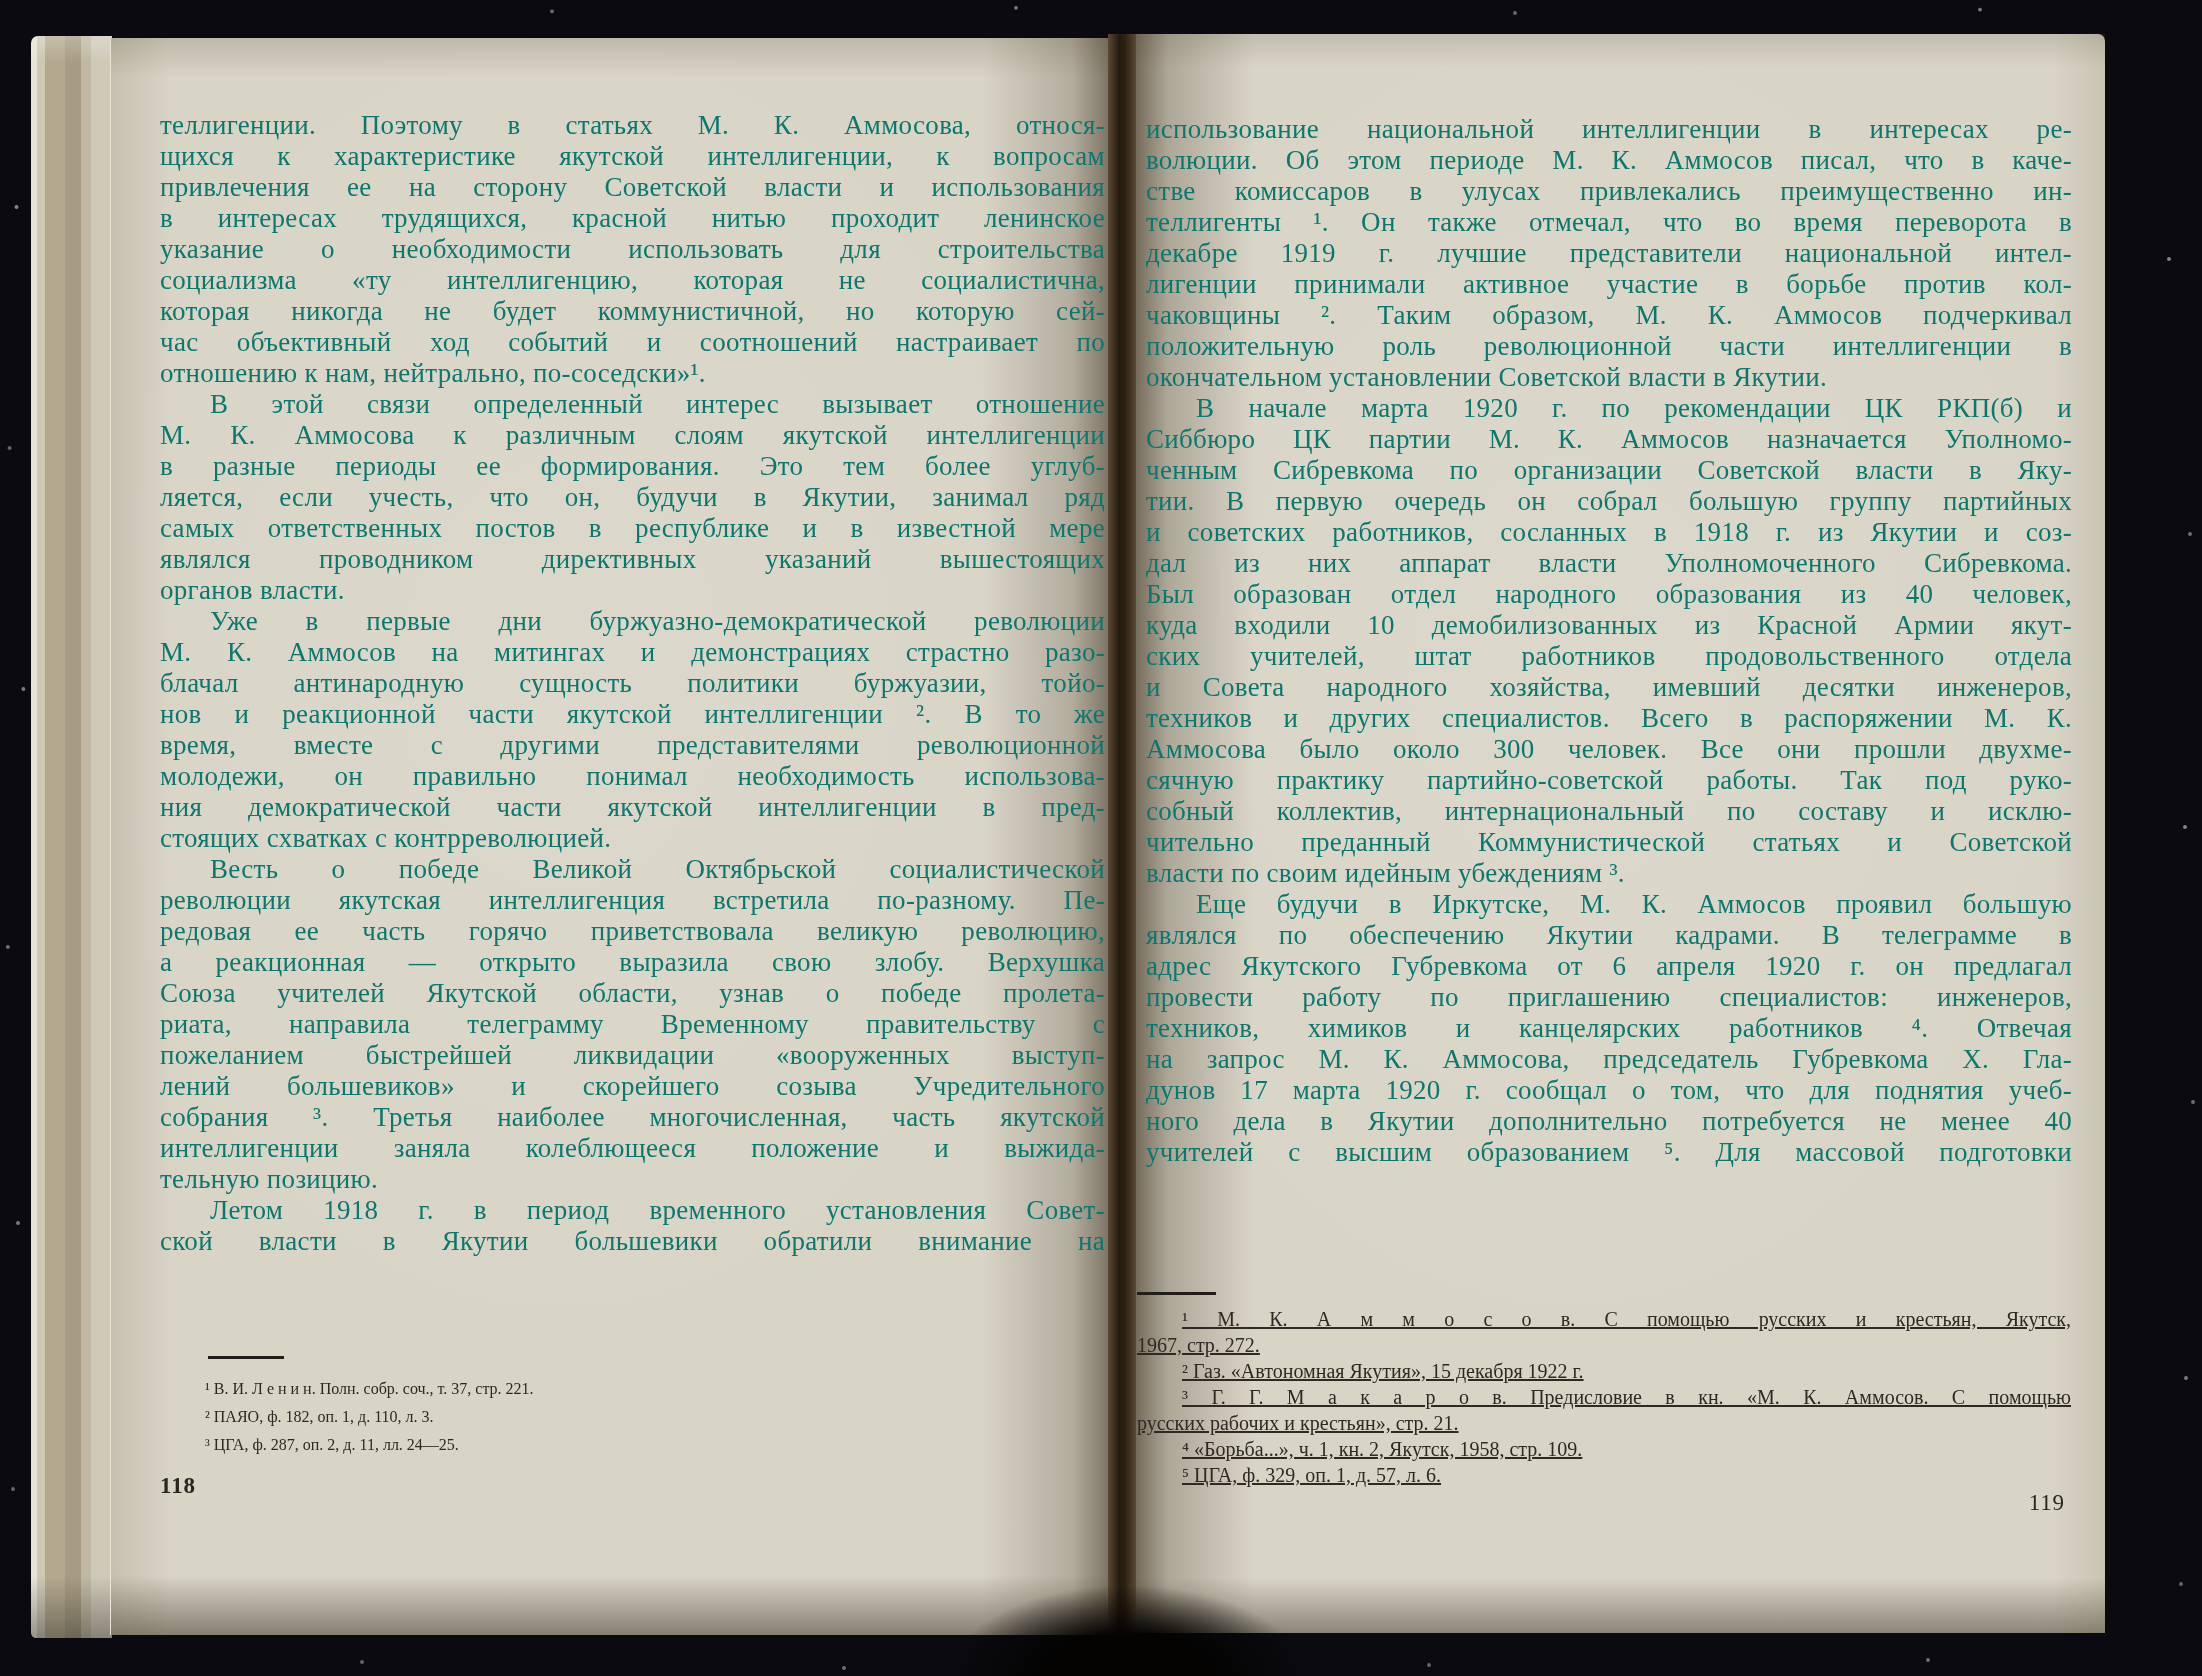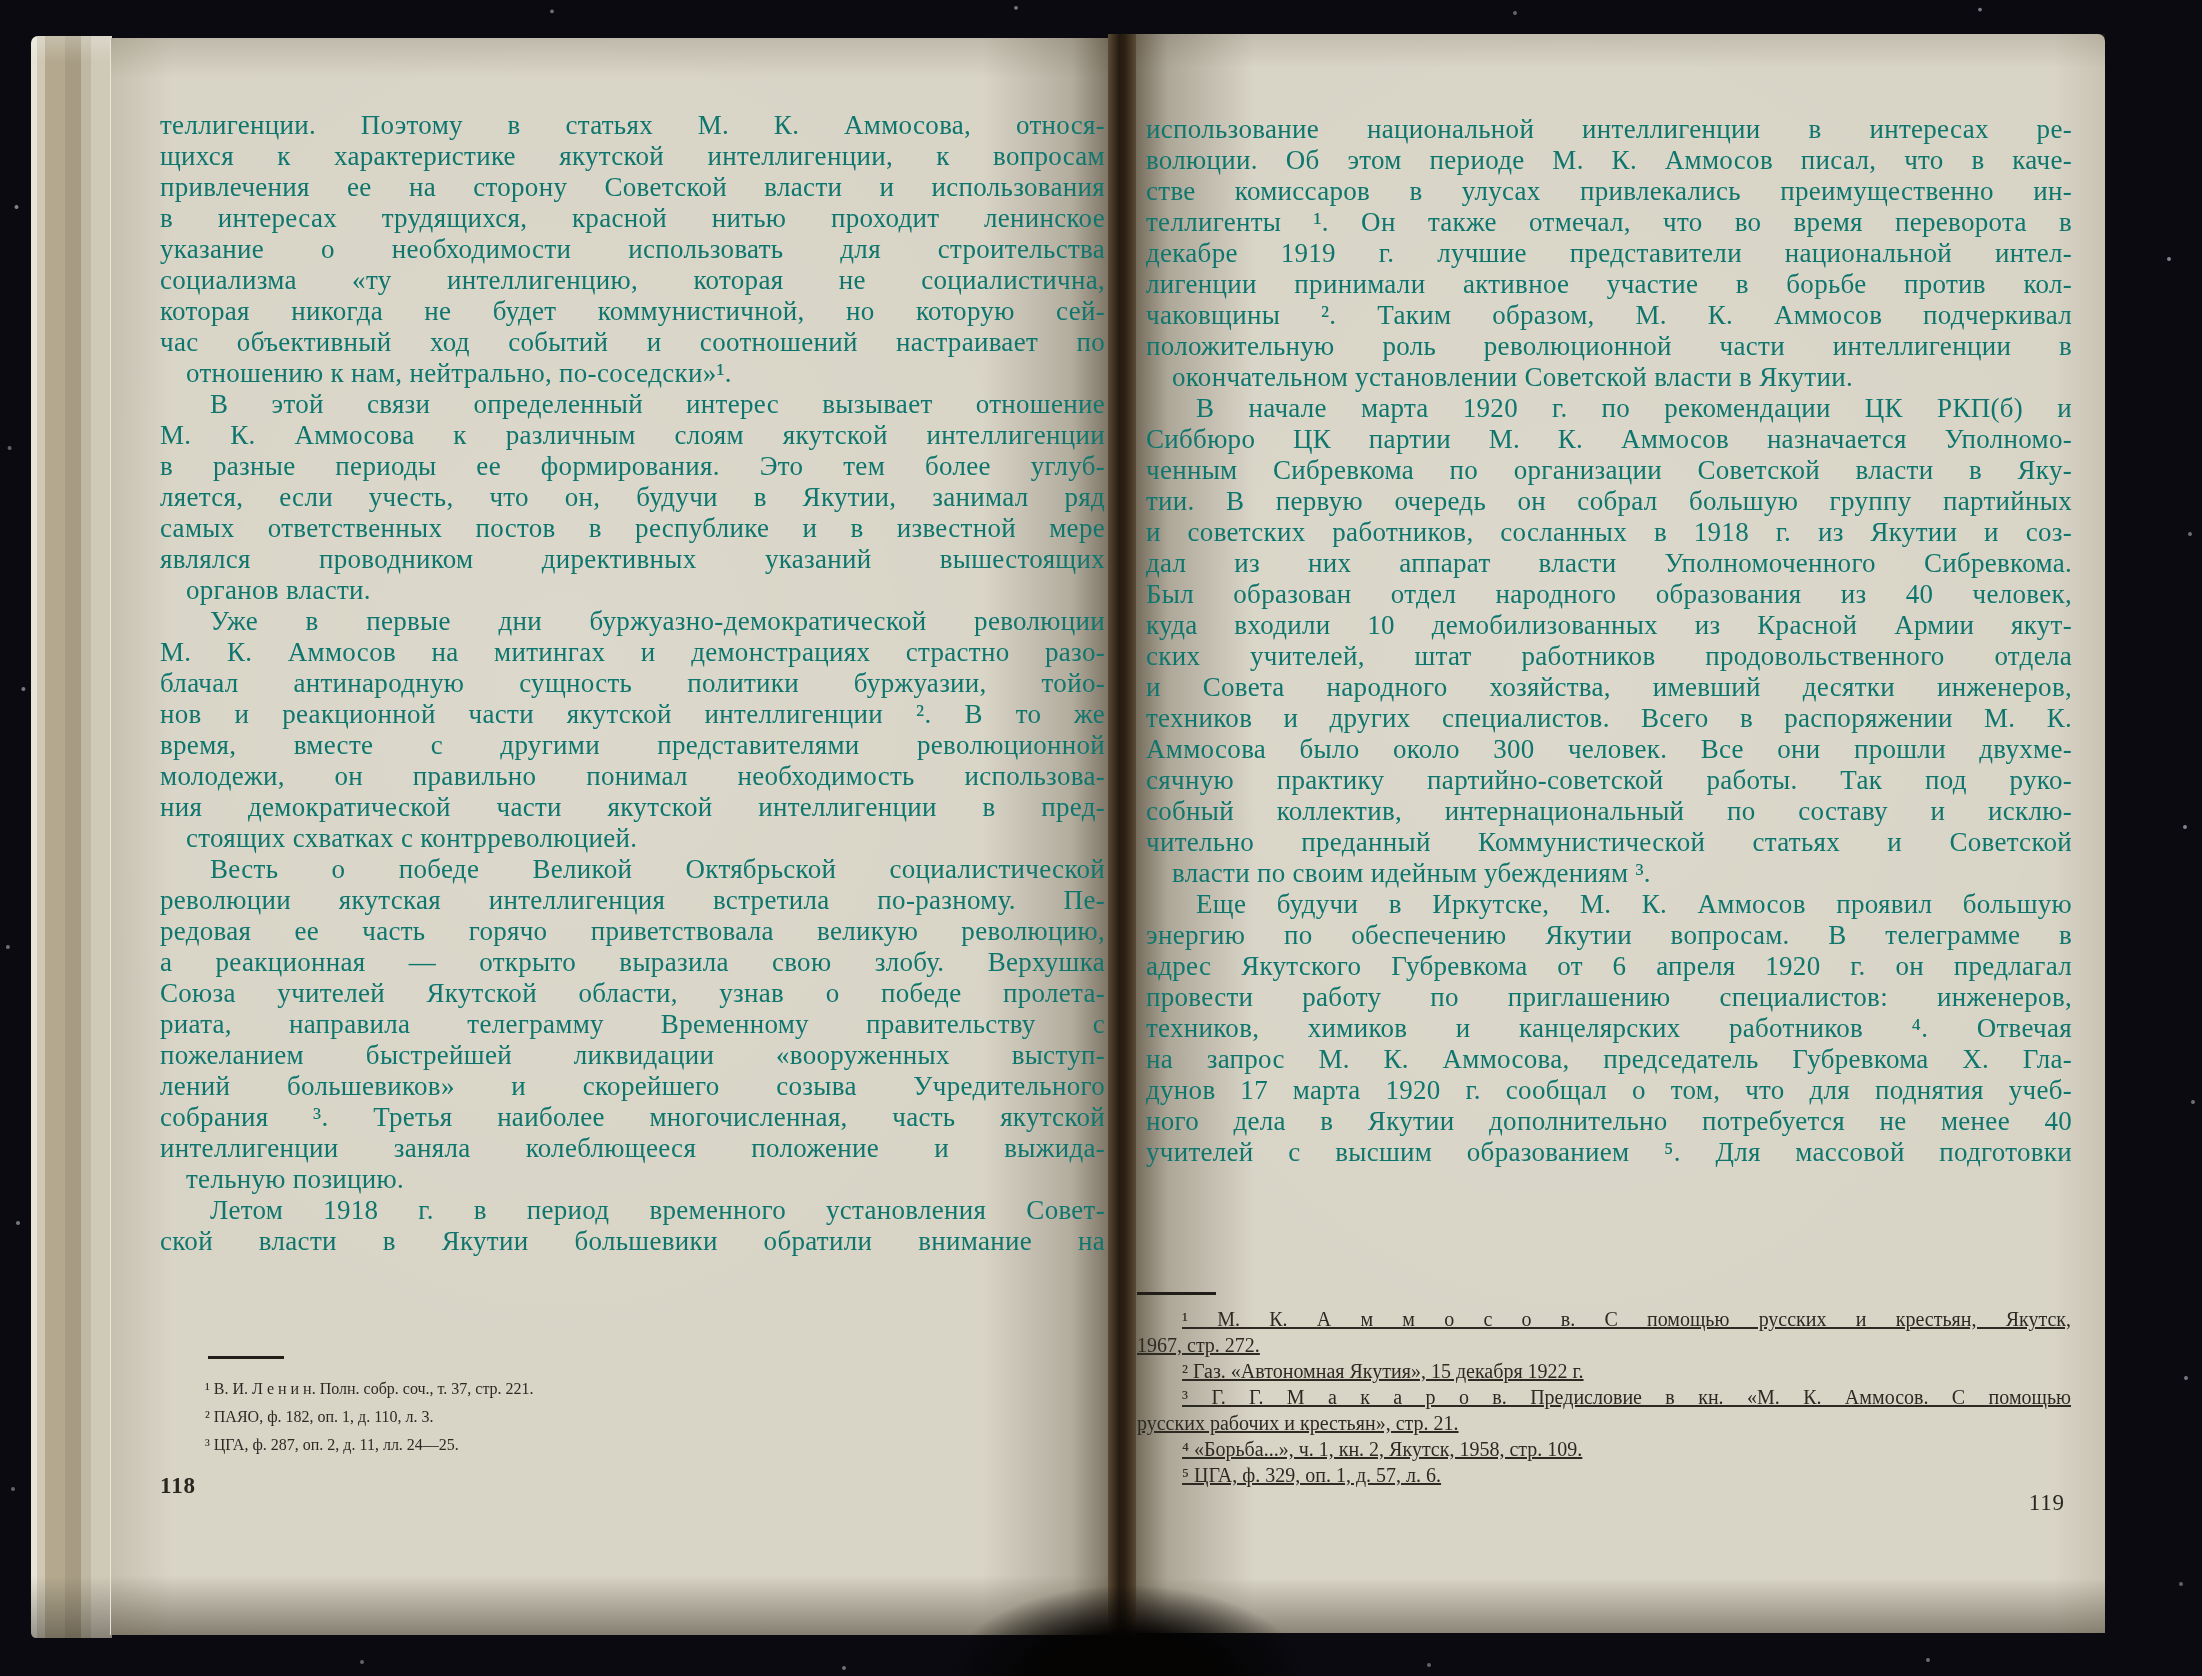--- a/index.html
+++ b/index.html
@@ -102,21 +102,21 @@
   }
   .text-left{left:160px;top:110px;width:945px;}
   .text-right{left:1146px;top:114px;width:926px;}
   .para{margin:0;}
   .line{
     text-align:justify;
     text-align-last:justify;
     height:31px;overflow:visible;
   }
   .line.indent{text-indent:50px;}
-  .line.end{text-align-last:left;margin-left:26px;}
+  .line.end{text-align-last:left;}
 
   .fn-rule{position:absolute;height:3.4px;background:#211e18;}
   .rule-left{left:208px;top:1356px;width:76px;}
   .rule-right{left:1137px;top:1292px;width:79px;}
 
   .footnotes{
     position:absolute;
     color:#2d2a24;
   }
   .fns-left{left:160px;top:1375px;width:945px;font-size:16px;line-height:28px;}
@@ -227,21 +227,21 @@
       <div class="line">и Совета народного хозяйства, имевший десятки инженеров,</div>
       <div class="line">техников и других специалистов. Всего в распоряжении М. К.</div>
       <div class="line">Аммосова было около 300 человек. Все они прошли двухме-</div>
       <div class="line">сячную практику партийно-советской работы. Так под руко-</div>
       <div class="line">собный коллектив, интернациональный по составу и исклю-</div>
       <div class="line">чительно преданный Коммунистической статьях и Советской</div>
       <div class="line end">власти по своим идейным убеждениям ³.</div>
     </div>
     <div class="para">
       <div class="line indent">Еще будучи в Иркутске, М. К. Аммосов проявил большую</div>
-      <div class="line">энергию по обеспечению Якутии вопросам. В телеграмме в</div>
+      <div class="line">являлся по обеспечению Якутии кадрами. В телеграмме в</div>
       <div class="line">адрес Якутского Губревкома от 6 апреля 1920 г. он предлагал</div>
       <div class="line">провести работу по приглашению специалистов: инженеров,</div>
       <div class="line">техников, химиков и канцелярских работников ⁴. Отвечая</div>
       <div class="line">на запрос М. К. Аммосова, председатель Губревкома Х. Гла-</div>
       <div class="line">дунов 17 марта 1920 г. сообщал о том, что для поднятия учеб-</div>
       <div class="line">ного дела в Якутии дополнительно потребуется не менее 40</div>
       <div class="line">учителей с высшим образованием ⁵. Для массовой подготовки</div>
     </div>
   </div>
 <div class="fn-rule rule-right"></div>

